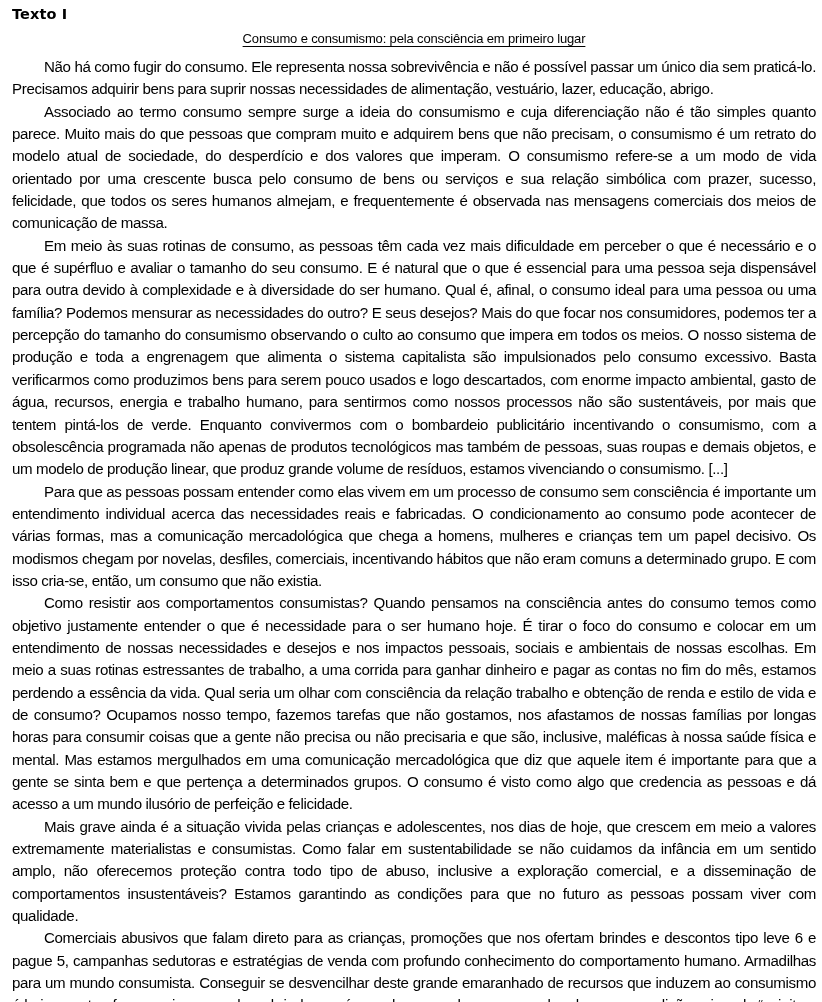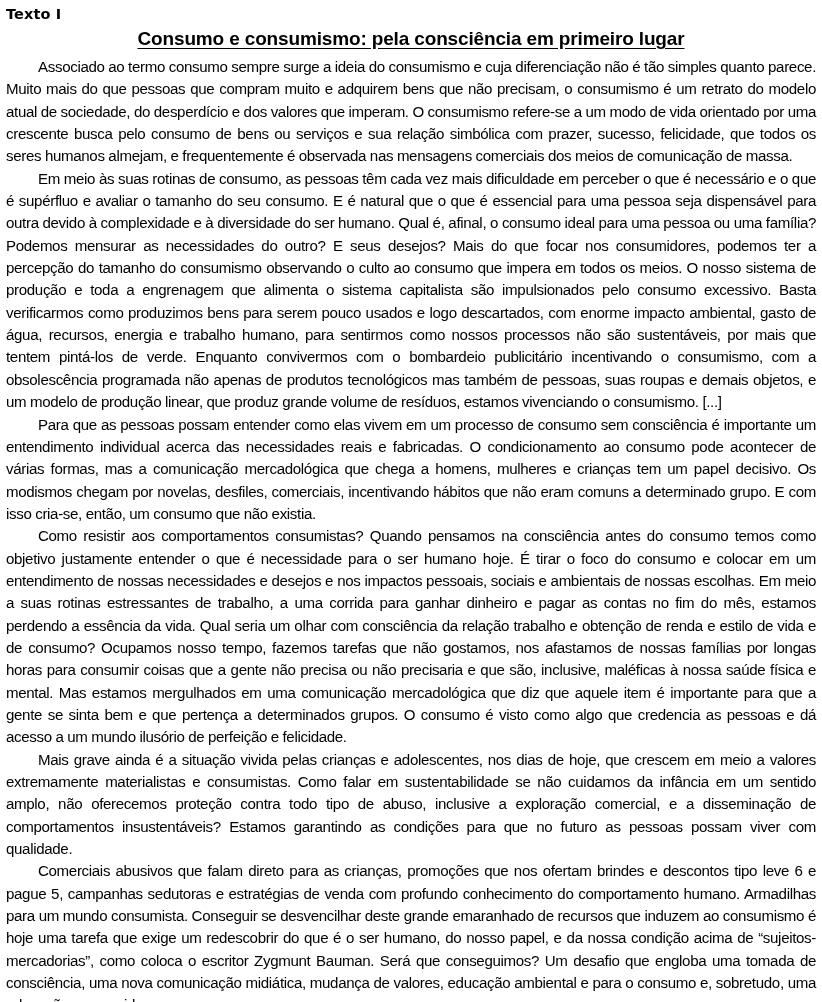--- a/index.html
+++ b/index.html
@@ -13,36 +13,36 @@
     height: 1002px;
     overflow: hidden;
     font-family: "Liberation Sans", "DejaVu Sans", sans-serif;
     color: #000000;
     -webkit-font-smoothing: antialiased;
   }
   .page {
     width: 822px;
     height: 1002px;
     box-sizing: border-box;
-    padding: 4px 4px 0 4px;
+    padding: 4px 4px 0 10px;
     position: relative;
   }
   .doc-label {
     font-weight: bold;
     font-size: 14.5px;
     line-height: 20px;
     letter-spacing: 0.1px;
     margin: 0 0 4px 2px;
     text-align: left;
     font-family: "DejaVu Sans", "Liberation Sans", sans-serif;
   }
   .doc-title {
     text-align: center;
-    font-weight: bold;
-    font-size: 19px;
+    font-weight: normal;
+    font-size: 13px;
     line-height: 22px;
     margin: 0 0 6px 0;
     letter-spacing: -0.15px;
   }
   .doc-title span {
     text-decoration: underline;
     text-underline-offset: 2.5px;
   }
   .body-text {
     font-size: 15.1px;
@@ -68,20 +68,21 @@
 </head>
 <body>
 
 <div class="page">
 
   <div class="doc-label">Texto I</div>
 
   <h1 class="doc-title"><span>Consumo e consumismo: pela consciência em primeiro lugar</span></h1>
 
   <div class="body-text">
+    <p>Não há como fugir do consumo. Ele representa nossa sobrevivência e não é possível passar um único dia sem praticá-lo. Precisamos adquirir bens para suprir nossas necessidades de alimentação, vestuário, lazer, educação, abrigo.</p>
     <p>Associado ao termo consumo sempre surge a ideia do consumismo e cuja diferenciação não é tão simples quanto parece. Muito mais do que pessoas que compram muito e adquirem bens que não precisam, o consumismo é um retrato do modelo atual de sociedade, do desperdício e dos valores que imperam. O consumismo refere-se a um modo de vida orientado por uma crescente busca pelo consumo de bens ou serviços e sua relação simbólica com prazer, sucesso, felicidade, que todos os seres humanos almejam, e frequentemente é observada nas mensagens comerciais dos meios de comunicação de massa.</p>
     <p>Em meio às suas rotinas de consumo, as pessoas têm cada vez mais dificuldade em perceber o que é necessário e o que é supérfluo e avaliar o tamanho do seu consumo. E é natural que o que é essencial para uma pessoa seja dispensável para outra devido à complexidade e à diversidade do ser humano. Qual é, afinal, o consumo ideal para uma pessoa ou uma família? Podemos mensurar as necessidades do outro? E seus desejos? Mais do que focar nos consumidores, podemos ter a percepção do tamanho do consumismo observando o culto ao consumo que impera em todos os meios. O nosso sistema de produção e toda a engrenagem que alimenta o sistema capitalista são impulsionados pelo consumo excessivo. Basta verificarmos como produzimos bens para serem pouco usados e logo descartados, com enorme impacto ambiental, gasto de água, recursos, energia e trabalho humano, para sentirmos como nossos processos não são sustentáveis, por mais que tentem pintá-los de verde. Enquanto convivermos com o bombardeio publicitário incentivando o consumismo, com a obsolescência programada não apenas de produtos tecnológicos mas também de pessoas, suas roupas e demais objetos, e um modelo de produção linear, que produz grande volume de resíduos, estamos vivenciando o consumismo. [...]</p>
     <p>Para que as pessoas possam entender como elas vivem em um processo de consumo sem consciência é importante um entendimento individual acerca das necessidades reais e fabricadas. O condicionamento ao consumo pode acontecer de várias formas, mas a comunicação mercadológica que chega a homens, mulheres e crianças tem um papel decisivo. Os modismos chegam por novelas, desfiles, comerciais, incentivando hábitos que não eram comuns a determinado grupo. E com isso cria-se, então, um consumo que não existia.</p>
     <p>Como resistir aos comportamentos consumistas? Quando pensamos na consciência antes do consumo temos como objetivo justamente entender o que é necessidade para o ser humano hoje. É tirar o foco do consumo e colocar em um entendimento de nossas necessidades e desejos e nos impactos pessoais, sociais e ambientais de nossas escolhas. Em meio a suas rotinas estressantes de trabalho, a uma corrida para ganhar dinheiro e pagar as contas no fim do mês, estamos perdendo a essência da vida. Qual seria um olhar com consciência da relação trabalho e obtenção de renda e estilo de vida e de consumo? Ocupamos nosso tempo, fazemos tarefas que não gostamos, nos afastamos de nossas famílias por longas horas para consumir coisas que a gente não precisa ou não precisaria e que são, inclusive, maléficas à nossa saúde física e mental. Mas estamos mergulhados em uma comunicação mercadológica que diz que aquele item é importante para que a gente se sinta bem e que pertença a determinados grupos. O consumo é visto como algo que credencia as pessoas e dá acesso a um mundo ilusório de perfeição e felicidade.</p>
     <p>Mais grave ainda é a situação vivida pelas crianças e adolescentes, nos dias de hoje, que crescem em meio a valores extremamente materialistas e consumistas. Como falar em sustentabilidade se não cuidamos da infância em um sentido amplo, não oferecemos proteção contra todo tipo de abuso, inclusive a exploração comercial, e a disseminação de comportamentos insustentáveis? Estamos garantindo as condições para que no futuro as pessoas possam viver com qualidade.</p>
     <p><span>Comerciais abusivos que falam direto para as crianças, promoções que nos ofertam brindes e descontos tipo leve 6 e pague 5, campanhas sedutoras e estratégias de venda com profundo conhecimento do comportamento humano. Armadilhas para um mundo consumista. Conseguir se desvencilhar deste grande emaranhado de recursos que induzem ao consumismo é hoje uma tarefa que exige um redescobrir do que é o ser humano, do nosso papel, e da nossa condição acima de “sujeitos-mercadorias”, como coloca o escritor </span><span class="italic-name">Zygmunt Bauman</span><span>. Será que conseguimos? Um desafio que engloba uma tomada de consciência, uma nova comunicação midiática, mudança de valores, educação ambiental e para o consumo e, sobretudo, uma educação para a vida.</span></p>
   </div>
 
 </div>
 

